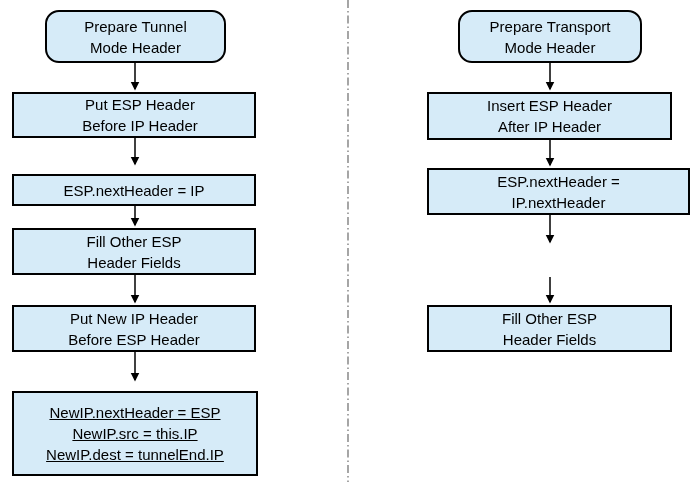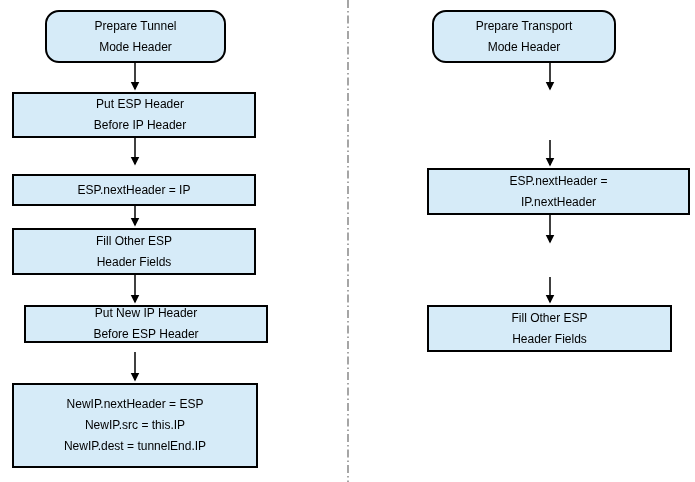--- a/index.html
+++ b/index.html
@@ -26,40 +26,40 @@
     position: absolute;
     left: 0; top: 0;
     width: 695px; height: 482px;
   }
   .node {
     position: absolute;
     box-sizing: border-box;
     background: var(--node-fill);
     border: 2px solid var(--node-border);
     color: var(--text);
-    font-size: 12px;
+    font-size: 15px;
     line-height: 21px;
     text-align: center;
     white-space: pre-line;
     display: flex;
     align-items: center;
     justify-content: center;
   }
   .terminal { border-radius: 14px; }
 
   
   .t-start { left: 45px;  top: 10px;  width: 181px; height: 53px; }
   .t-n1    { left: 12px;  top: 92px;  width: 244px; height: 46px; padding-left: 12px; }
   .t-n2    { left: 12px;  top: 174px; width: 244px; height: 32px; }
   .t-n3    { left: 12px;  top: 228px; width: 244px; height: 47px; }
-  .t-n4    { left: 24px;  top: 305px; width: 244px; height: 38px; }
-  .t-n5    { left: 12px;  top: 383px; width: 246px; height: 85px; }
+  .t-n4    { left: 12px;  top: 305px; width: 244px; height: 47px; }
+  .t-n5    { left: 12px;  top: 391px; width: 246px; height: 85px; text-decoration: underline; }
 
   
-  .p-start { left: 432px; top: 10px;  width: 184px; height: 53px; }
+  .p-start { left: 458px; top: 10px;  width: 184px; height: 53px; }
   .p-n1    { left: 427px; top: 92px;  width: 245px; height: 48px; }
   .p-n2    { left: 427px; top: 168px; width: 263px; height: 47px; }
   .p-n3    { left: 427px; top: 245px; width: 245px; height: 32px; }
   .p-n4    { left: 427px; top: 305px; width: 245px; height: 47px; }
 
   .arrow-line {
     stroke: var(--arrow);
     stroke-width: 1.5;
   }
   .divider-line {
@@ -102,18 +102,20 @@
   <div class="node t-n3">Fill Other ESP
 Header Fields</div>
   <div class="node t-n4">Put New IP Header
 Before ESP Header</div>
   <div class="node t-n5">NewIP.nextHeader = ESP
 NewIP.src = this.IP
 NewIP.dest = tunnelEnd.IP</div>
 
   <div class="node terminal p-start">Prepare Transport
 Mode Header</div>
+  <div class="node p-n1">Insert ESP Header
+After IP Header</div>
   <div class="node p-n2">ESP.nextHeader =
 IP.nextHeader</div>
   <div class="node p-n4">Fill Other ESP
 Header Fields</div>
 
 </div>
 
 </body></html>

